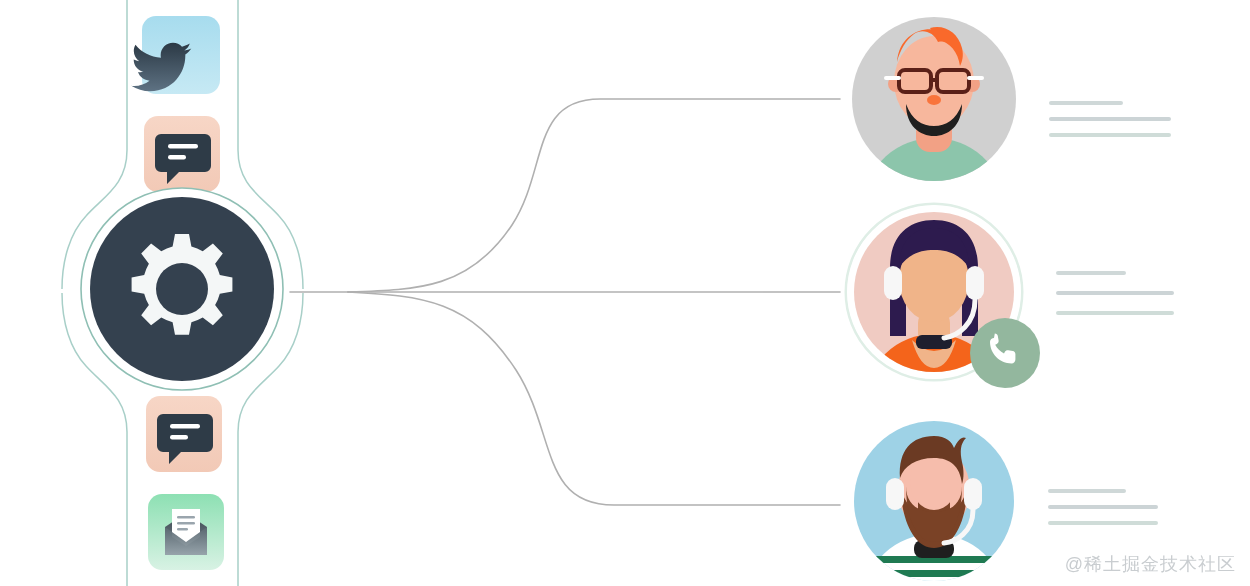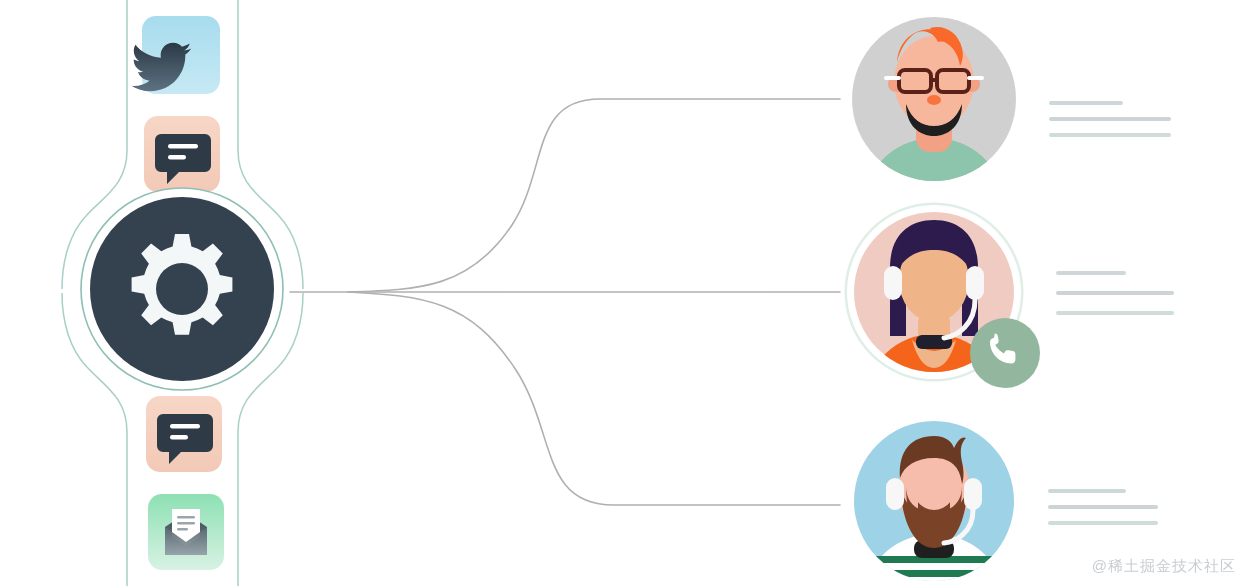--- a/index.html
+++ b/index.html
@@ -21,21 +21,21 @@
   #scene {
     position: absolute;
     inset: 0;
     width: 1250px;
     height: 586px;
   }
   .watermark {
     position: absolute;
     right: 14px;
     bottom: 10px;
-    font-size: 15px;
+    font-size: 18px;
     color: #c9cdd0;
     letter-spacing: 1px;
     white-space: nowrap;
     user-select: none;
   }
 </style>
 </head>
 <body>
 
 <div id="stage">

